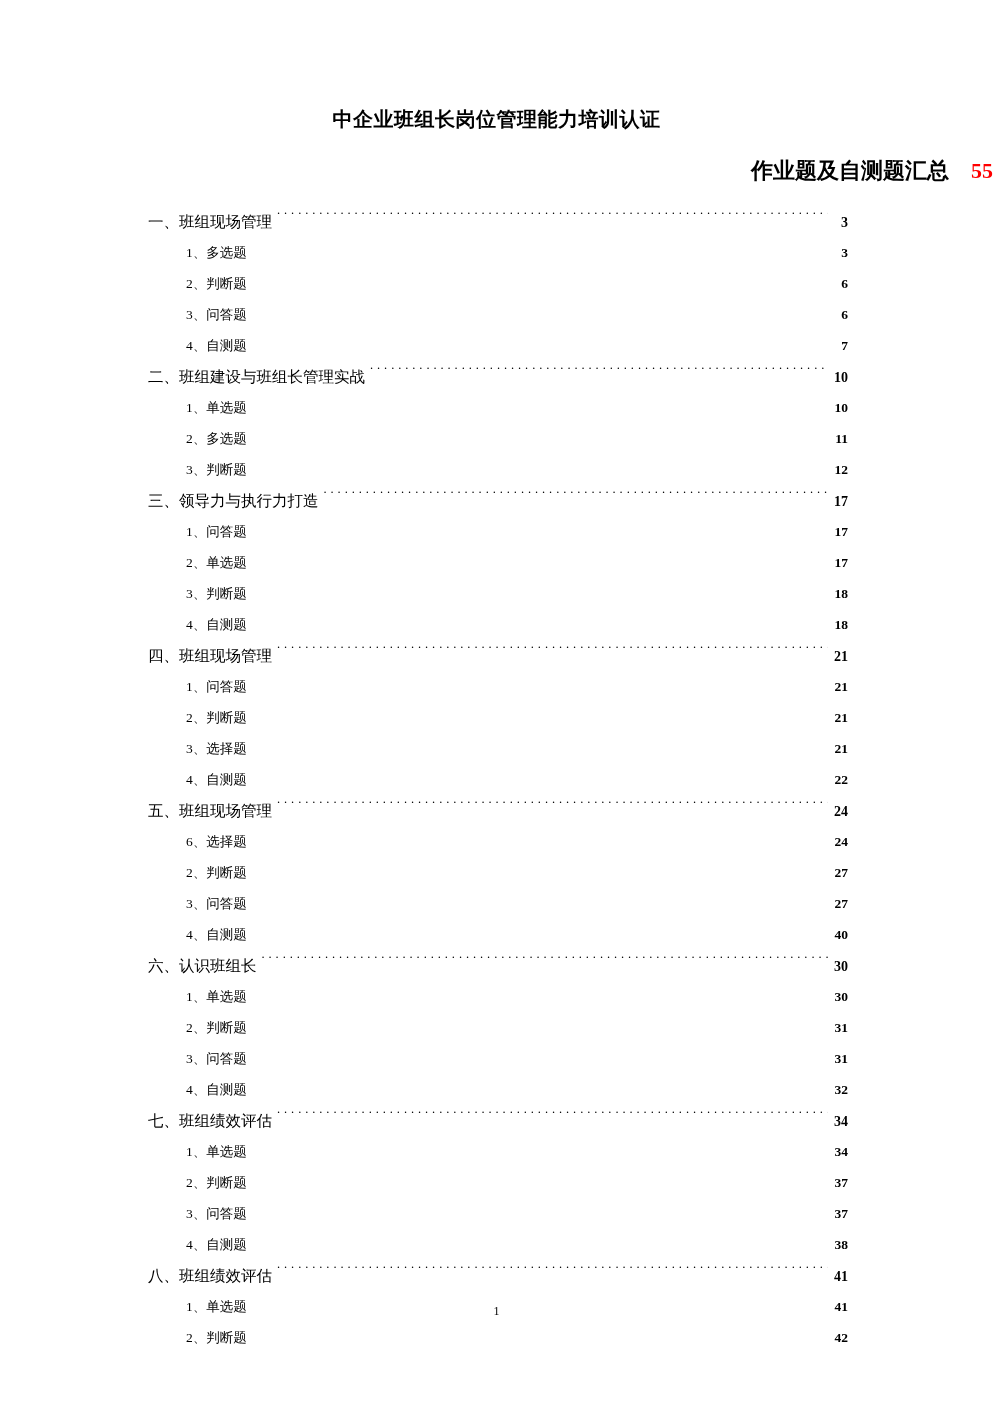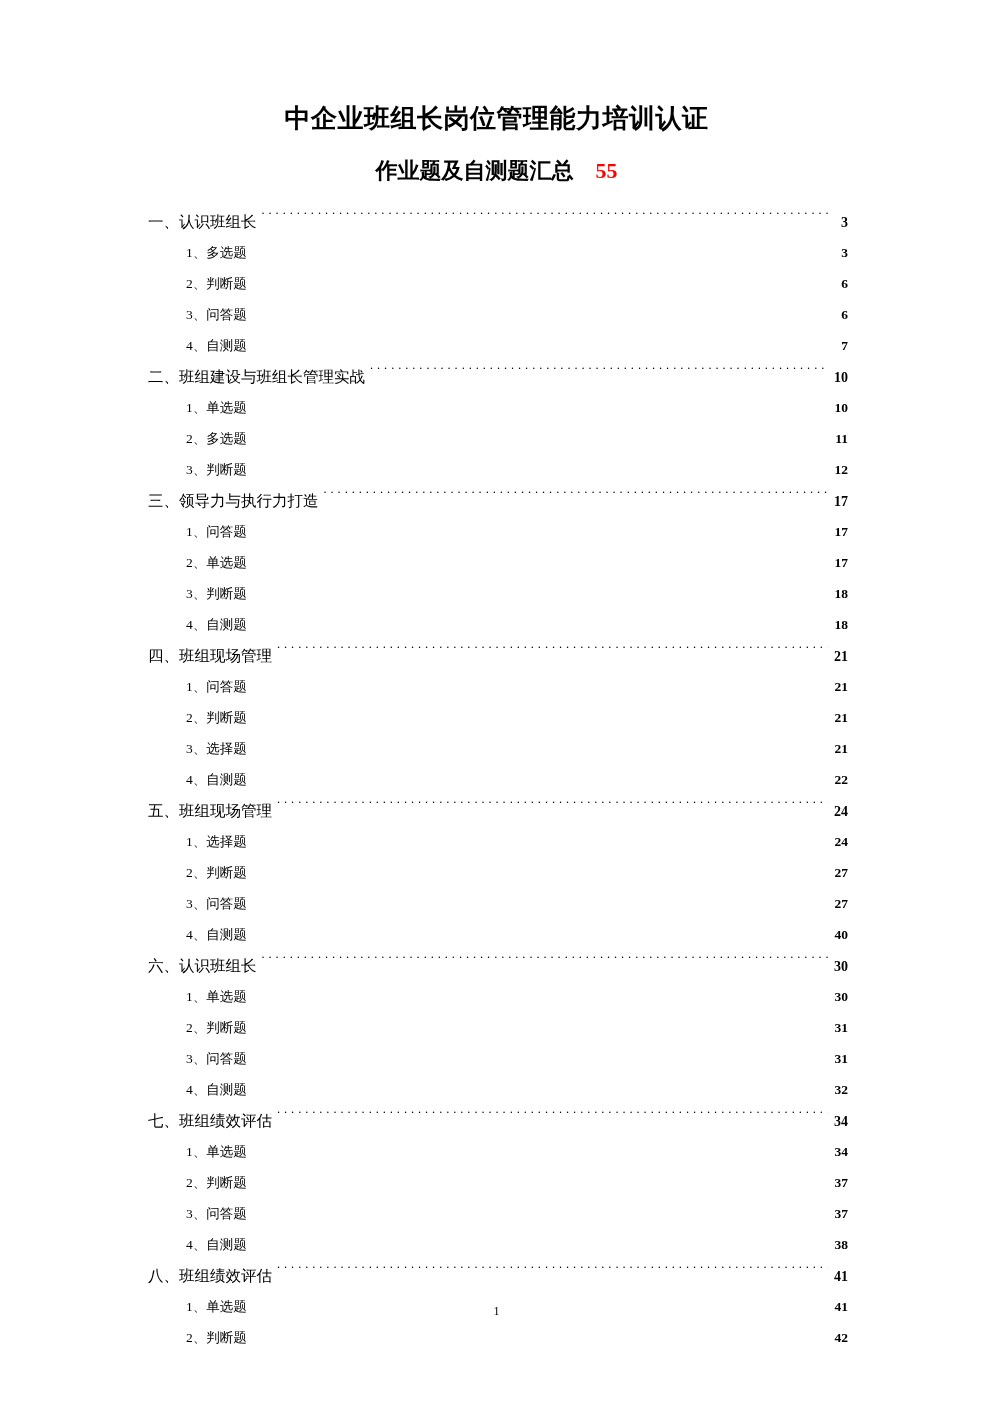--- a/index.html
+++ b/index.html
@@ -20,32 +20,33 @@
 
   
   .title-block {
     position: absolute;
     top: 104px;
     left: 0;
     width: 993px;
     text-align: center;
   }
   .doc-title {
-    font-size: 26px;
+    font-size: 20px;
     font-weight: bold;
     letter-spacing: 0.5px;
     line-height: 30px;
     margin: 0;
   }
   .doc-subtitle-row {
     margin-top: 22px;
     font-size: 22px;
     font-weight: bold;
     line-height: 30px;
     white-space: nowrap;
+    text-align: right;
   }
   .doc-subtitle {
     font-weight: bold;
   }
   .subtitle-number {
     color: #ff0000;
     font-weight: bold;
     margin-left: 22px;
   }
 
@@ -122,21 +123,21 @@
 
   <div class="title-block">
     <div class="doc-title">中企业班组长岗位管理能力培训认证</div>
     <div class="doc-subtitle-row">
       <span class="doc-subtitle">作业题及自测题汇总</span><span class="subtitle-number">55</span>
     </div>
   </div>
 
   <div class="toc" id="toc-list">
       <div class="toc-row level-1">
-        <span class="toc-label">一、认识班组长</span>
+        <span class="toc-label">一、班组现场管理</span>
         <span class="toc-leader"></span>
         <span class="toc-page">3</span>
       </div>
       <div class="toc-row level-2">
         <span class="toc-label">1、多选题</span>
         <span class="toc-leader"></span>
         <span class="toc-page">3</span>
       </div>
       <div class="toc-row level-2">
         <span class="toc-label">2、判断题</span>
@@ -222,21 +223,21 @@
         <span class="toc-label">4、自测题</span>
         <span class="toc-leader"></span>
         <span class="toc-page">22</span>
       </div>
       <div class="toc-row level-1">
         <span class="toc-label">五、班组现场管理</span>
         <span class="toc-leader"></span>
         <span class="toc-page">24</span>
       </div>
       <div class="toc-row level-2">
-        <span class="toc-label">1、选择题</span>
+        <span class="toc-label">6、选择题</span>
         <span class="toc-leader"></span>
         <span class="toc-page">24</span>
       </div>
       <div class="toc-row level-2">
         <span class="toc-label">2、判断题</span>
         <span class="toc-leader"></span>
         <span class="toc-page">27</span>
       </div>
       <div class="toc-row level-2">
         <span class="toc-label">3、问答题</span>

